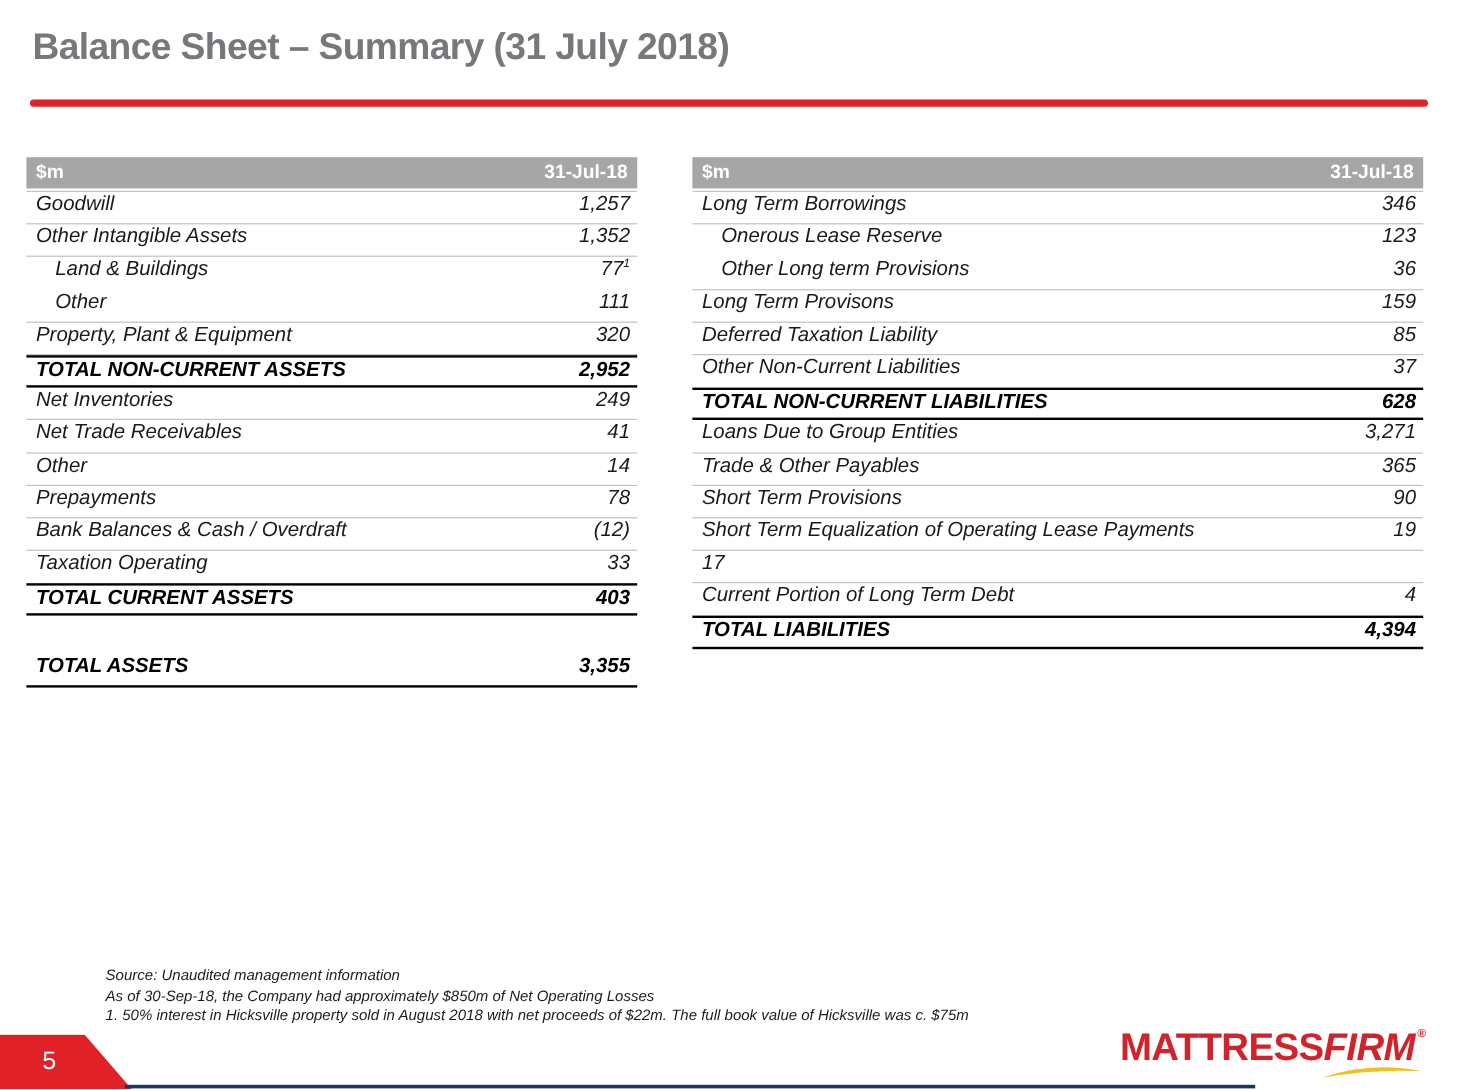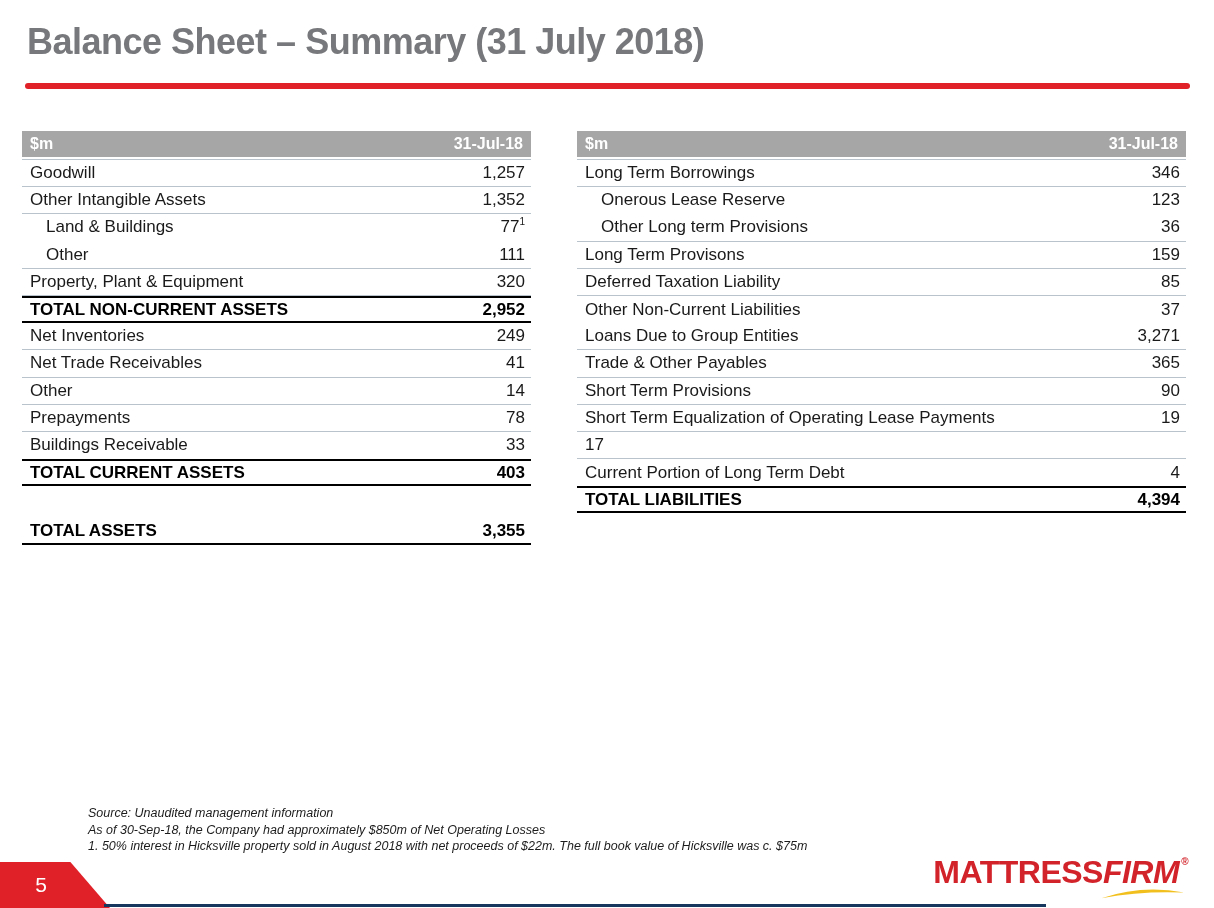--- a/index.html
+++ b/index.html
@@ -9,21 +9,21 @@
     background: #ffffff;
     font-family: "Liberation Sans", sans-serif;
     color: var(--ink, #1a1a1a);
     overflow: hidden;
   }
 
   
   .slide-title {
     position: absolute;
     left: 27px; top: 21px;
-    font-size: 36px;
+    font-size: 31px;
     font-weight: 700;
     letter-spacing: -0.5px;
     color: var(--title-gray, #77787b);
     white-space: nowrap;
   }
   .title-rule {
     position: absolute;
     left: 25px; right: 24px; top: 83px;
     height: 6px;
     border-radius: 3px;
@@ -44,24 +44,24 @@
     display: flex;
     align-items: center;
     justify-content: space-between;
     padding: 0 8px;
   }
   .hdr-spacer { height: 3px; border-bottom: 1px solid var(--divider, #b9c3cc); }
 
   .row {
     height: 27.2px;
     display: flex;
-    align-items: center;
     justify-content: space-between;
     border-bottom: 1px solid var(--divider, #b9c3cc);
     padding: 0 6px 0 8px;
+    font-style: italic;
   }
   .row .lbl { white-space: nowrap; }
   .row .val { white-space: nowrap; }
   .row .val sup { font-size: 10px; vertical-align: super; line-height: 0; }
   .row.sub { padding-left: 24px; }
   .row.no-line { border-bottom-color: transparent; }
   .row.pre-total { border-bottom: none; }
   .row.total {
     font-weight: 700;
     color: #000;
@@ -179,22 +179,26 @@
         <span class="val">41</span>
       </div>
       <div class="row normal">
         <span class="lbl">Other</span>
         <span class="val">14</span>
       </div>
       <div class="row normal">
         <span class="lbl">Prepayments</span>
         <span class="val">78</span>
       </div>
+      <div class="row normal">
+        <span class="lbl">Bank Balances &amp; Cash / Overdraft</span>
+        <span class="val">(12)</span>
+      </div>
       <div class="row normal pre-total">
-        <span class="lbl">Buildings Receivable</span>
+        <span class="lbl">Taxation Operating</span>
         <span class="val">33</span>
       </div>
       <div class="row total">
         <span class="lbl">TOTAL CURRENT ASSETS</span>
         <span class="val">403</span>
       </div>
       <div class="row total">
         <span class="lbl">TOTAL ASSETS</span>
         <span class="val">3,355</span>
       </div>
@@ -225,20 +229,24 @@
         <span class="val">159</span>
       </div>
       <div class="row normal">
         <span class="lbl">Deferred Taxation Liability</span>
         <span class="val">85</span>
       </div>
       <div class="row normal pre-total">
         <span class="lbl">Other Non-Current Liabilities</span>
         <span class="val">37</span>
       </div>
+      <div class="row total">
+        <span class="lbl">TOTAL NON-CURRENT LIABILITIES</span>
+        <span class="val">628</span>
+      </div>
       <div class="row normal">
         <span class="lbl">Loans Due to Group Entities</span>
         <span class="val">3,271</span>
       </div>
       <div class="row normal">
         <span class="lbl">Trade &amp; Other Payables</span>
         <span class="val">365</span>
       </div>
       <div class="row normal">
         <span class="lbl">Short Term Provisions</span>

